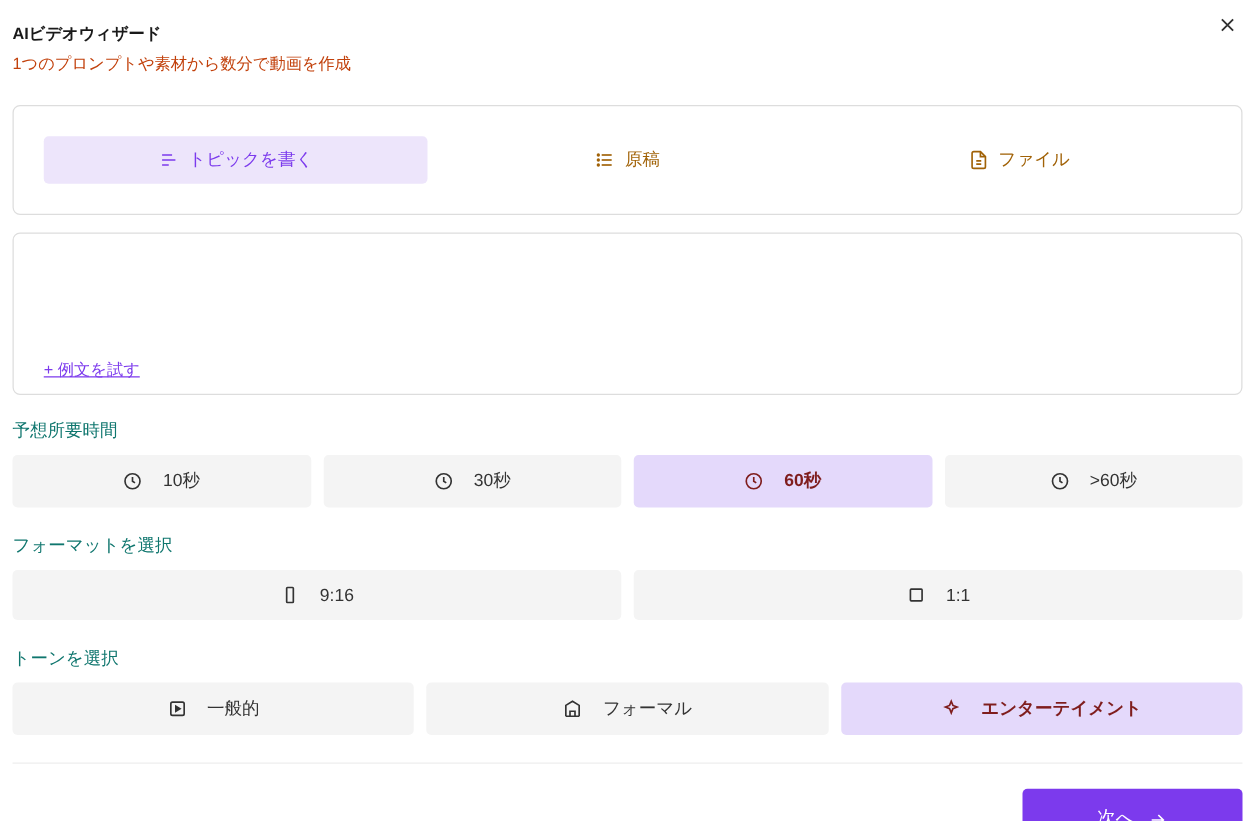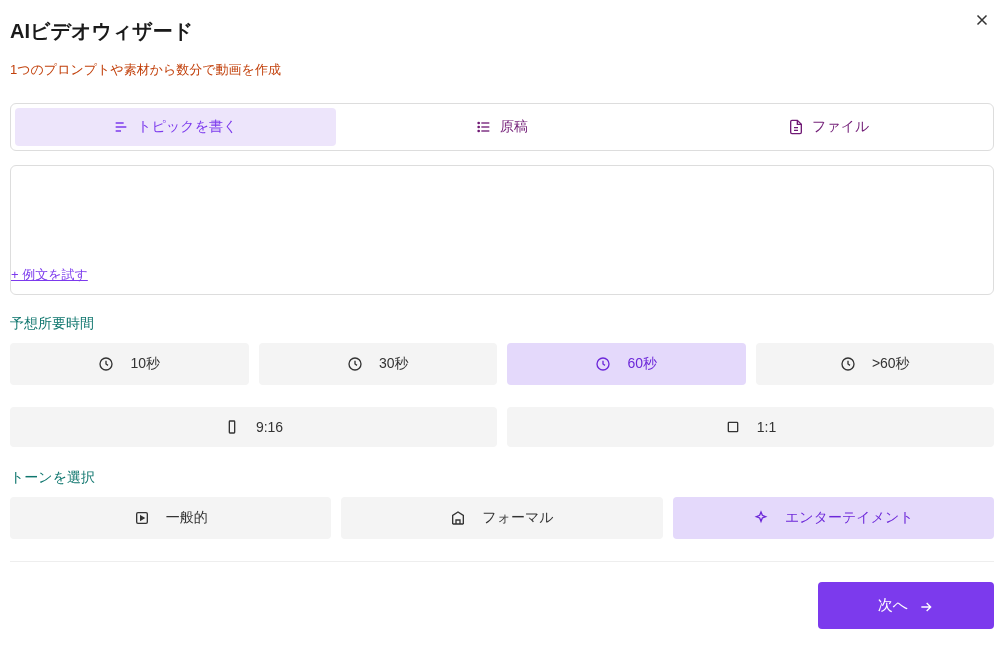--- a/index.html
+++ b/index.html
@@ -1,31 +1,31 @@
 <!DOCTYPE html>
 <html><head>
 <meta charset="utf-8">
 <style>
 * { margin: 0; padding: 0; box-sizing: border-box; }
 body { font-family: -apple-system, BlinkMacSystemFont, "Segoe UI", sans-serif; background: #fff; color: #1a1a1a; padding: 0 10px; }
 .container { width: 984px; margin: 0 auto; position: relative; padding-top: 18px; }
 .close-btn { position: absolute; top: 8px; right: 0; width: 24px; height: 24px; display: flex; align-items: center; justify-content: center; cursor: pointer; color: #333; }
-.header-title { font-size: 20px; font-weight: 600; color: #1a1a1a; margin-bottom: 16px; }
+.header-title { font-size: 13px; font-weight: 600; color: #1a1a1a; margin-bottom: 6px; }
 .header-sub { font-size: 13px; color: #c2410c; margin-bottom: 24px; }
-.tabs { display: flex; border: 1px solid #ddd; border-radius: 6px; padding: 4px; gap: 6px; margin-bottom: 14px; }
-.tab { flex: 1; display: flex; align-items: center; justify-content: center; gap: 8px; padding: 10px 0; border-radius: 4px; font-size: 14px; cursor: pointer; color: #701a75; }
+.tabs { display: flex; border: 1px solid #ddd; border-radius: 6px; padding: 24px; gap: 6px; margin-bottom: 14px; }
+.tab { flex: 1; display: flex; align-items: center; justify-content: center; gap: 8px; padding: 10px 0; border-radius: 4px; font-size: 14px; cursor: pointer; color: #a16207; }
 .tab.active { background: #ede5fb; color: #7c3aed; }
 .tab svg { width: 16px; height: 16px; }
 .prompt-box { border: 1px solid #ddd; border-radius: 6px; padding: 14px 16px 10px; margin-bottom: 20px; min-height: 130px; position: relative; }
 .prompt-text { font-size: 14px; color: #222; }
-.try-example { position: absolute; bottom: 10px; left: 0; font-size: 13px; color: #7c3aed; text-decoration: underline; cursor: pointer; }
+.try-example { position: absolute; bottom: 10px; left: 24px; font-size: 13px; color: #7c3aed; text-decoration: underline; cursor: pointer; }
 .section-label { font-size: 14px; color: #0f766e; margin-bottom: 10px; }
 .option-row { display: flex; gap: 10px; margin-bottom: 22px; }
 .option { flex: 1; display: flex; align-items: center; justify-content: center; gap: 16px; padding: 12px 0; background: #f4f4f4; border-radius: 4px; font-size: 14px; cursor: pointer; color: #333; }
-.option.active { background: #e4d9fb; color: #6d28d9; }
+.option.active { background: #e4d9fb; color: #7f1d1d; font-weight: bold; }
 .option svg { width: 16px; height: 16px; }
 .divider { border: none; border-top: 1px solid #eee; margin: 10px 0 20px; }
 .footer { display: flex; justify-content: flex-end; padding-bottom: 20px; }
 .next-btn { background: #7c3aed; color: #fff; border: none; padding: 14px 60px; border-radius: 4px; font-size: 15px; cursor: pointer; display: flex; align-items: flex-end; gap: 10px; }
 </style>
 </head>
 <body>
 
 <div class="container">
   <div class="close-btn">
@@ -93,20 +93,21 @@
     </div>
     <div class="option">
       <svg viewBox="0 0 24 24" stroke="currentColor" stroke-width="2" fill="none">
           <circle cx="12" cy="12" r="9"></circle>
           <path d="M12 7v5l3 2"></path>
         </svg>
       <span>&gt;60秒</span>
     </div>
   </div>
 
+  <div class="section-label">フォーマットを選択</div>
   <div class="option-row">
     <div class="option">
       <svg viewBox="0 0 24 24" stroke="currentColor" stroke-width="2" fill="none">
           <rect x="8" y="3" width="8" height="18" rx="1"></rect>
         </svg>
       <span>9:16</span>
     </div>
     <div class="option">
       <svg viewBox="0 0 24 24" stroke="currentColor" stroke-width="2" fill="none">
           <rect x="5" y="5" width="14" height="14" rx="1"></rect>

